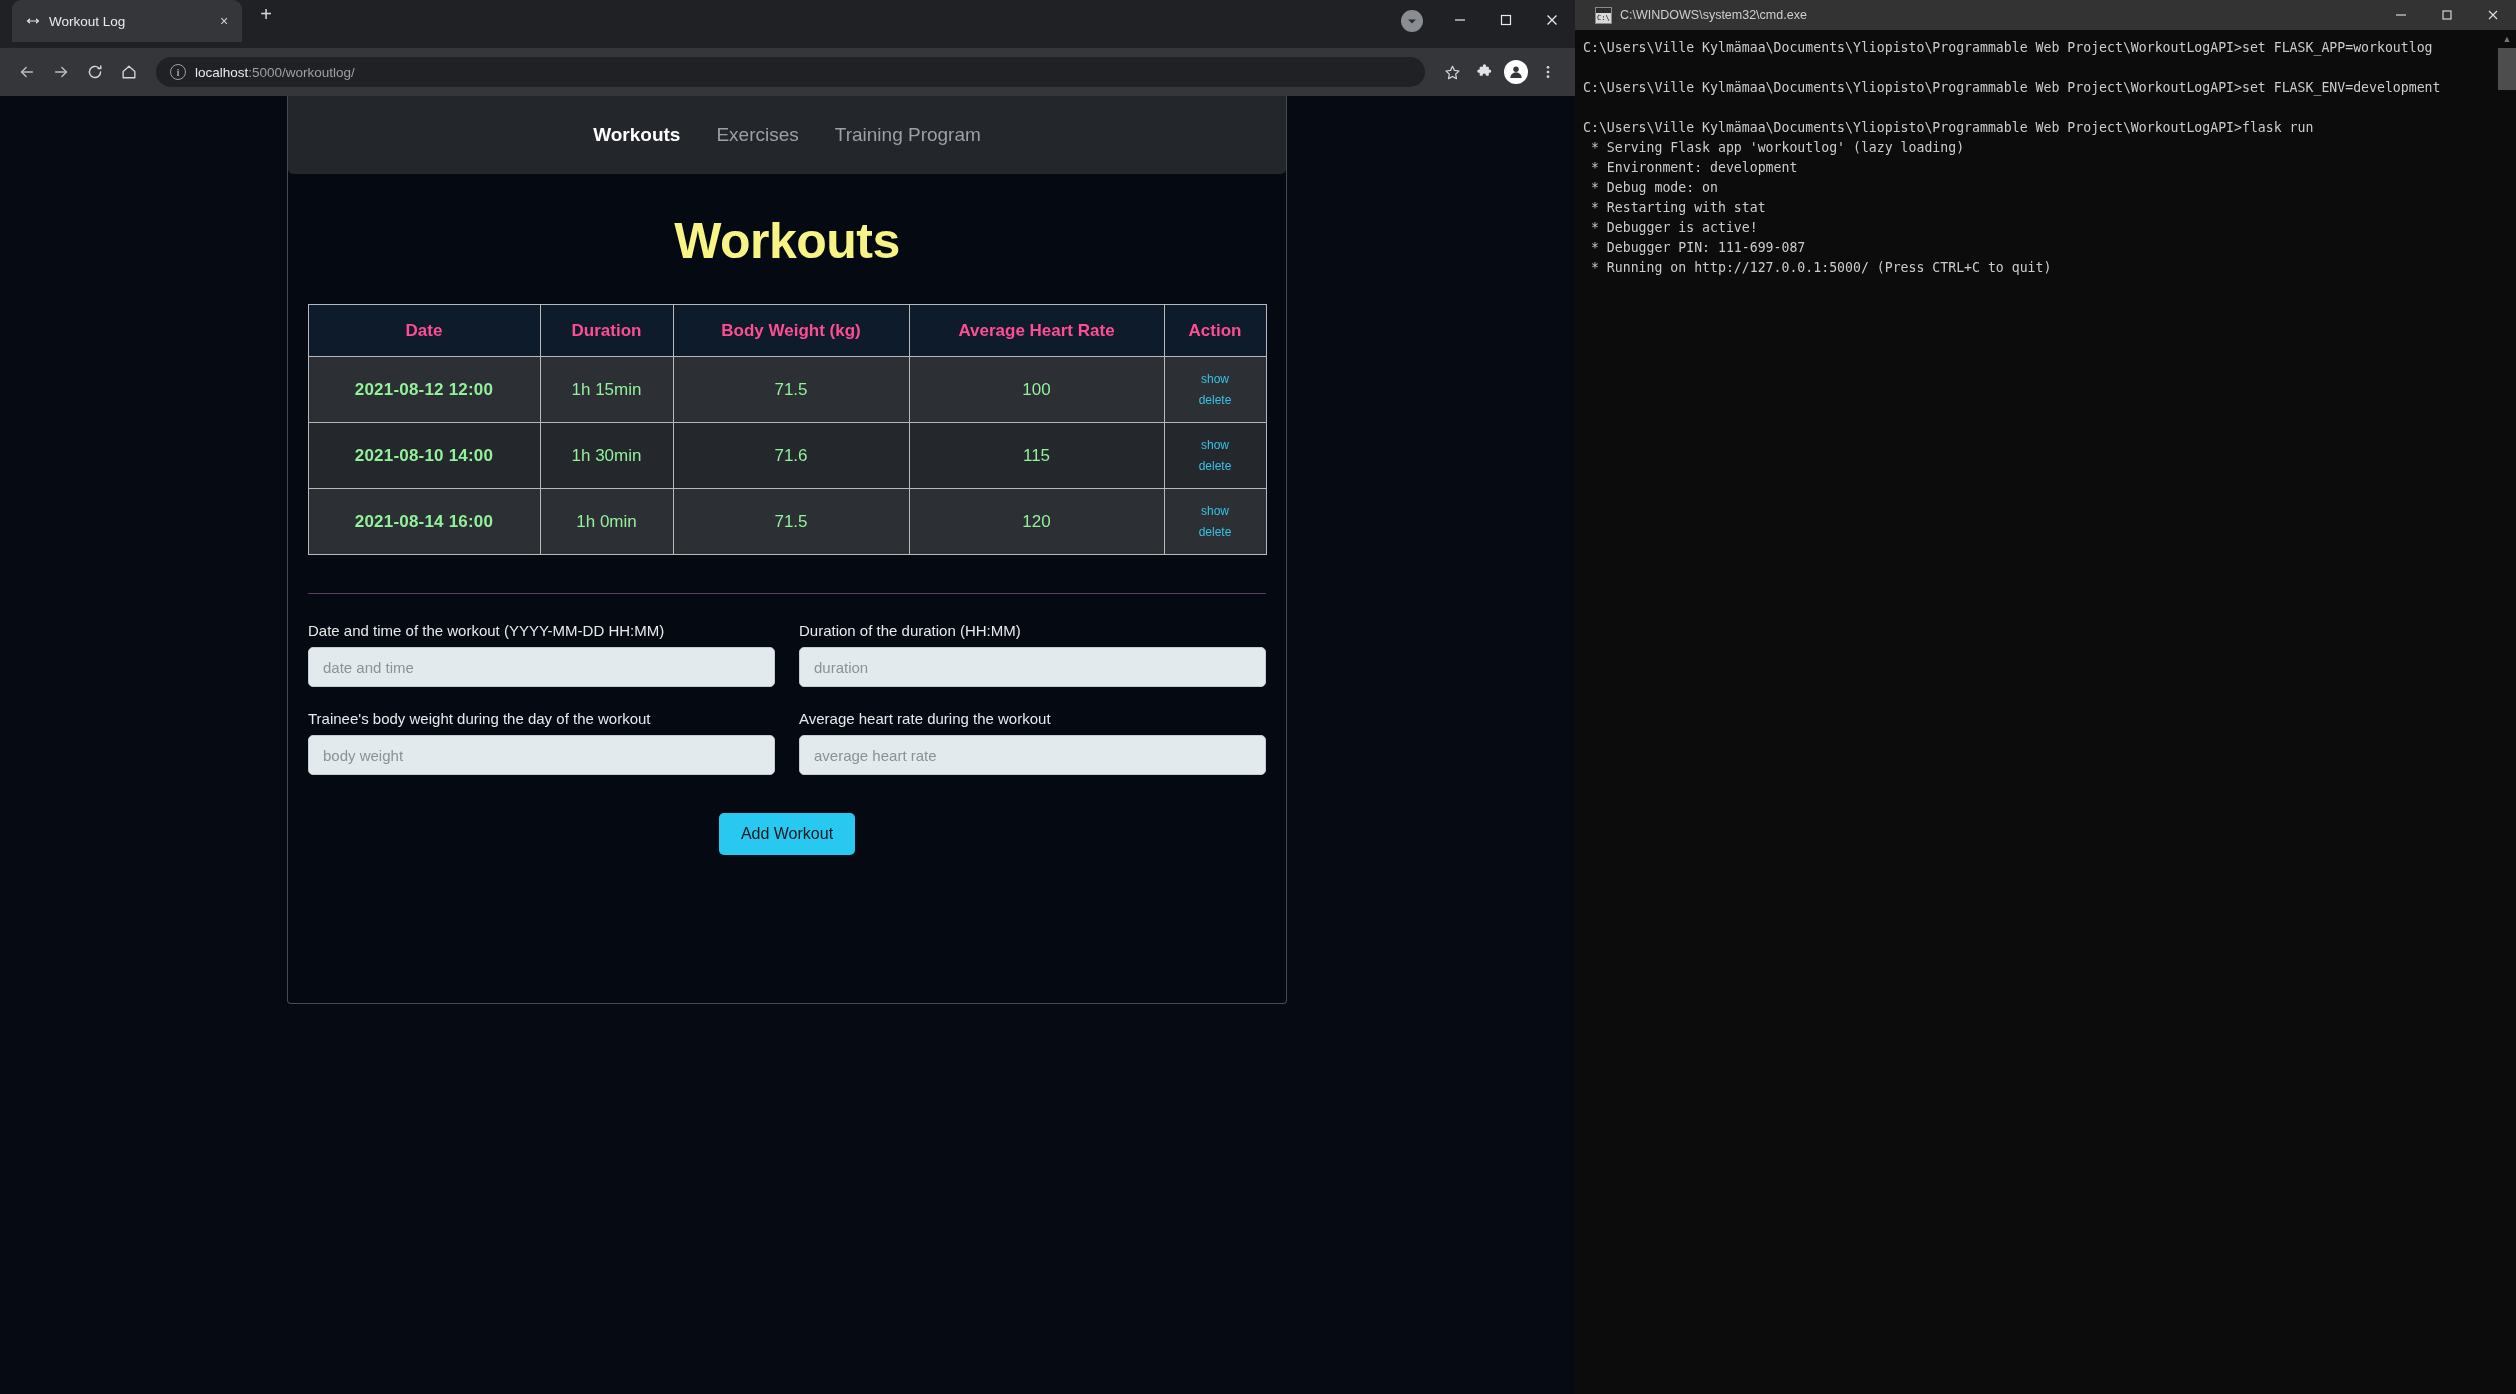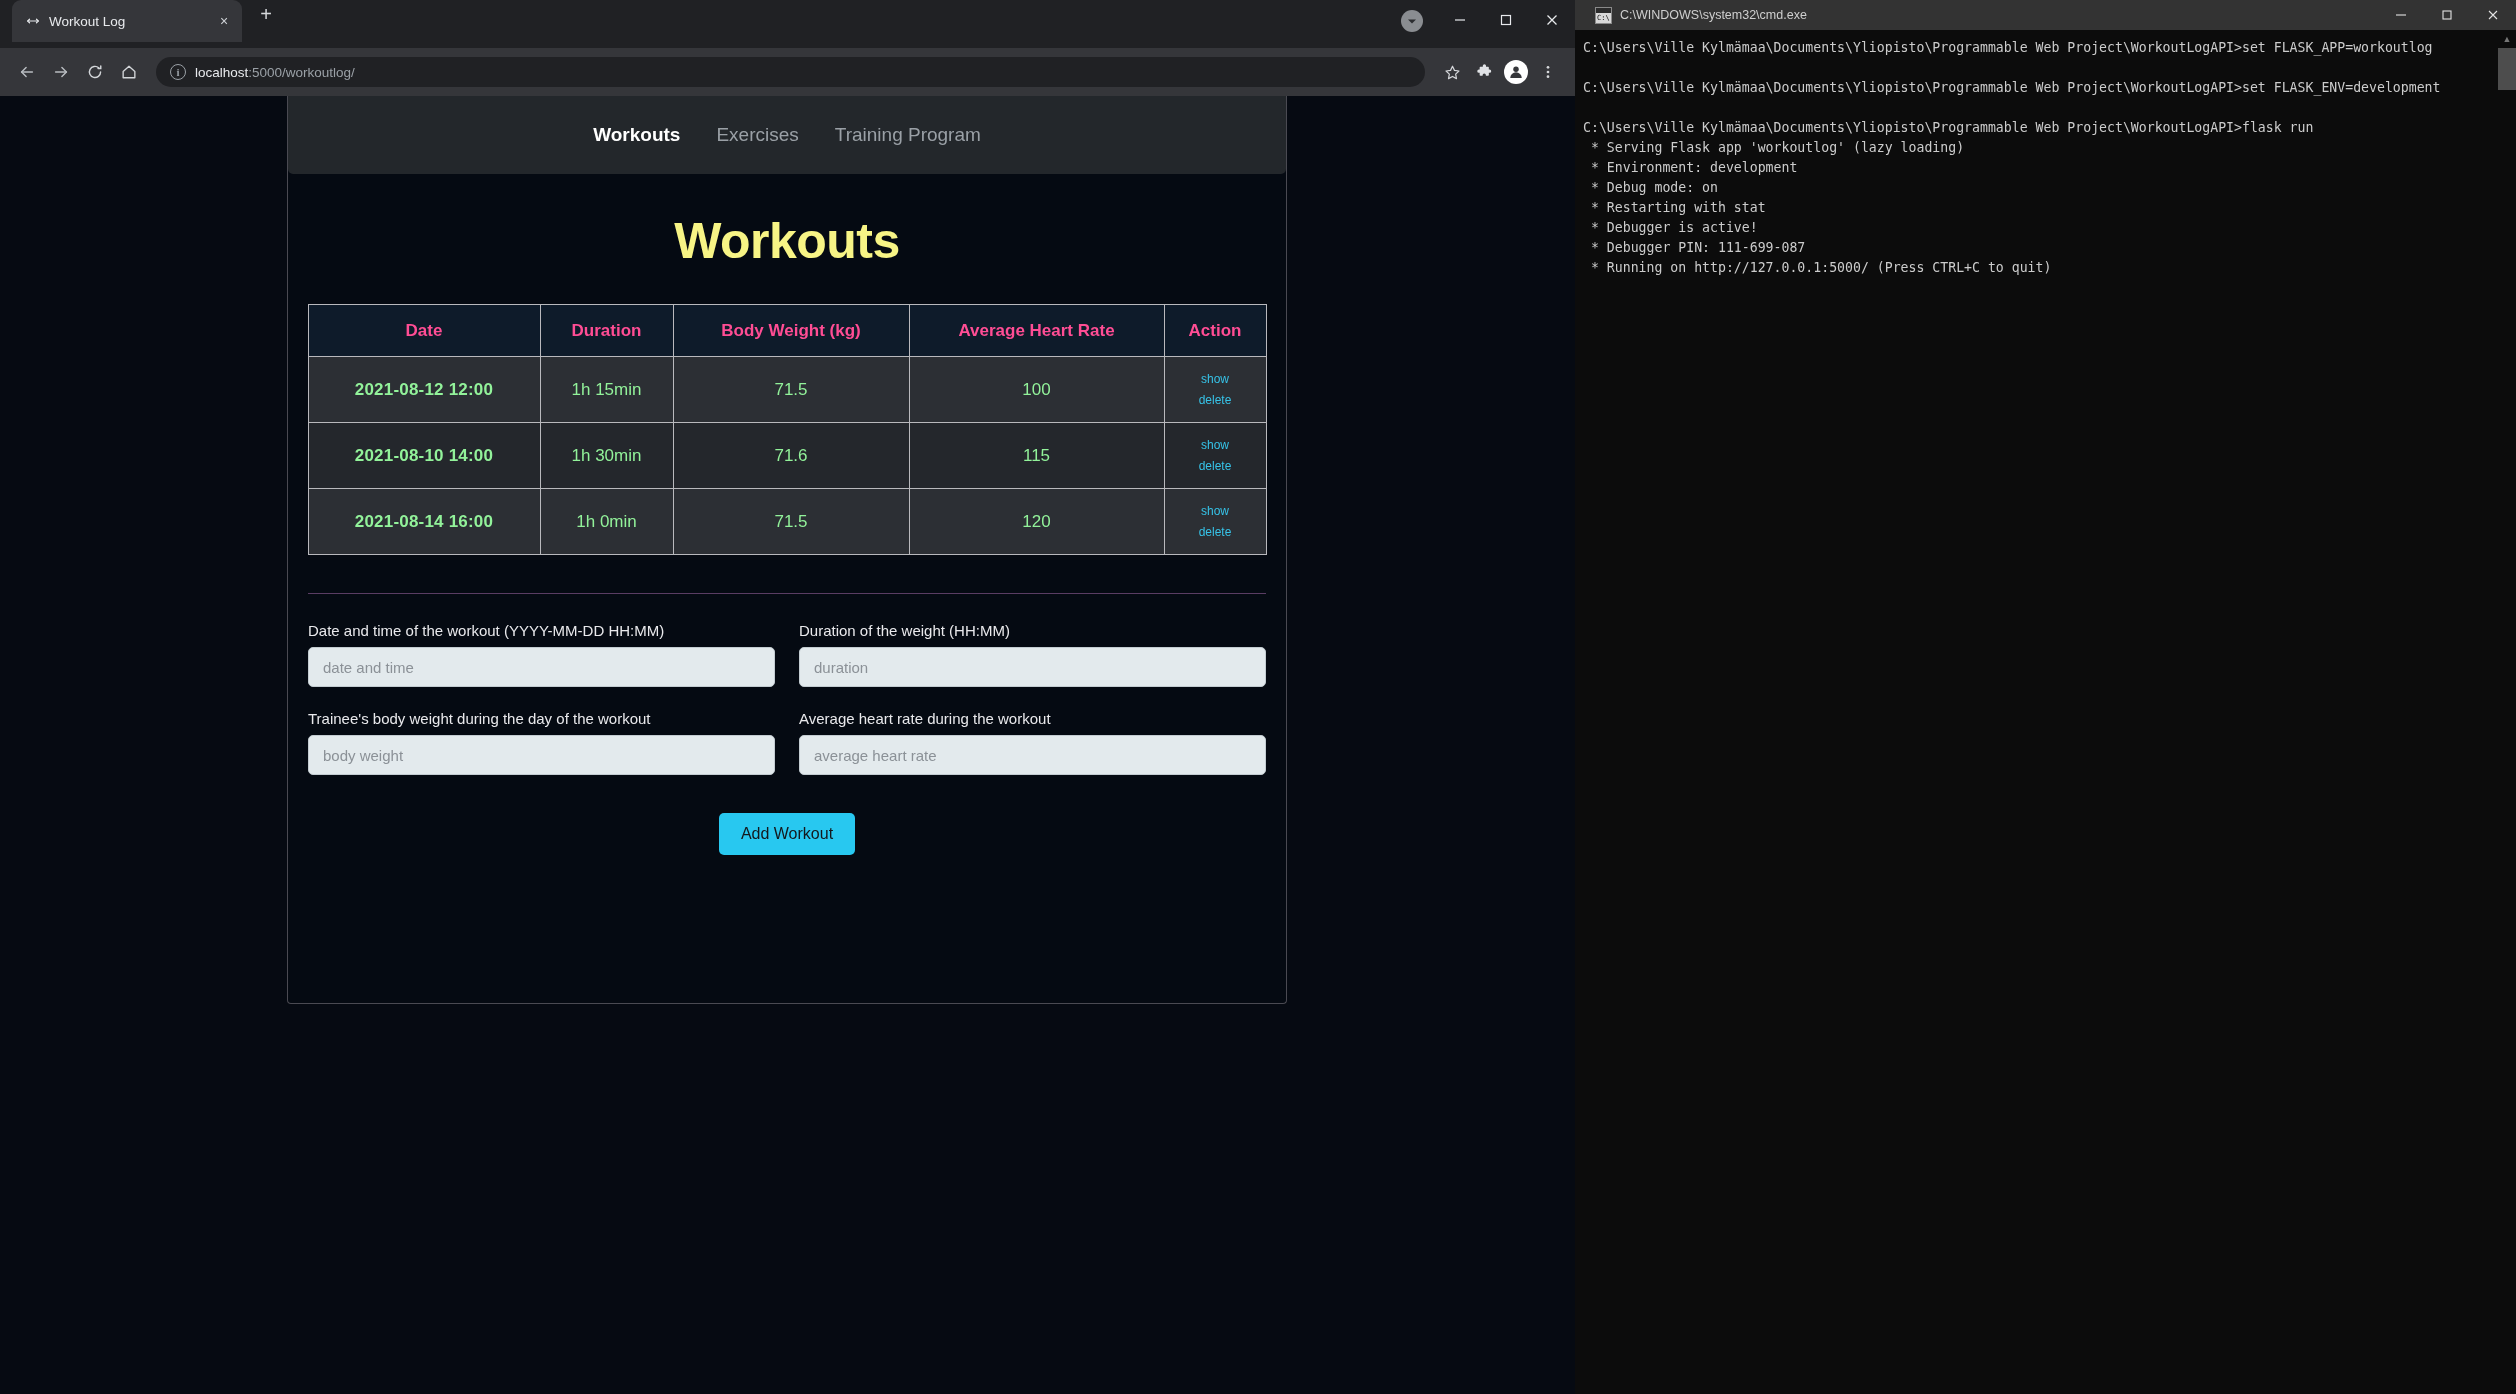--- a/index.html
+++ b/index.html
@@ -487,21 +487,21 @@
 
 
         <div class="form-grid">
           <div>
             <div class="field-label">Date and time of the workout (YYYY-MM-DD HH:MM)</div>
             <input class="text-input" type="text" placeholder="date and time" style="">
             <div class="field-label row2">Trainee's body weight during the day of the workout</div>
             <input class="text-input" type="text" placeholder="body weight" style="">
           </div>
           <div>
-            <div class="field-label">Duration of the weight (HH:MM)</div>
+            <div class="field-label">Duration of the duration (HH:MM)</div>
             <input class="text-input" type="text" placeholder="duration" style="">
             <div class="field-label row2">Average heart rate during the workout</div>
             <input class="text-input" type="text" placeholder="average heart rate" style="">
           </div>
         </div>
 
         <div class="submit-wrap">
           <button class="submit-btn">Add Workout</button>
         </div>
 

